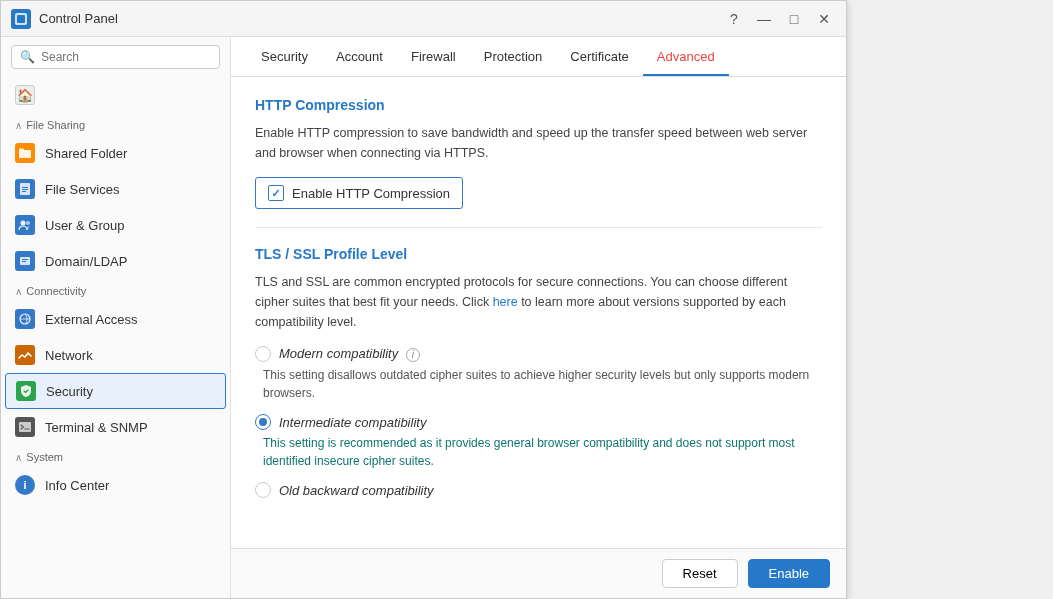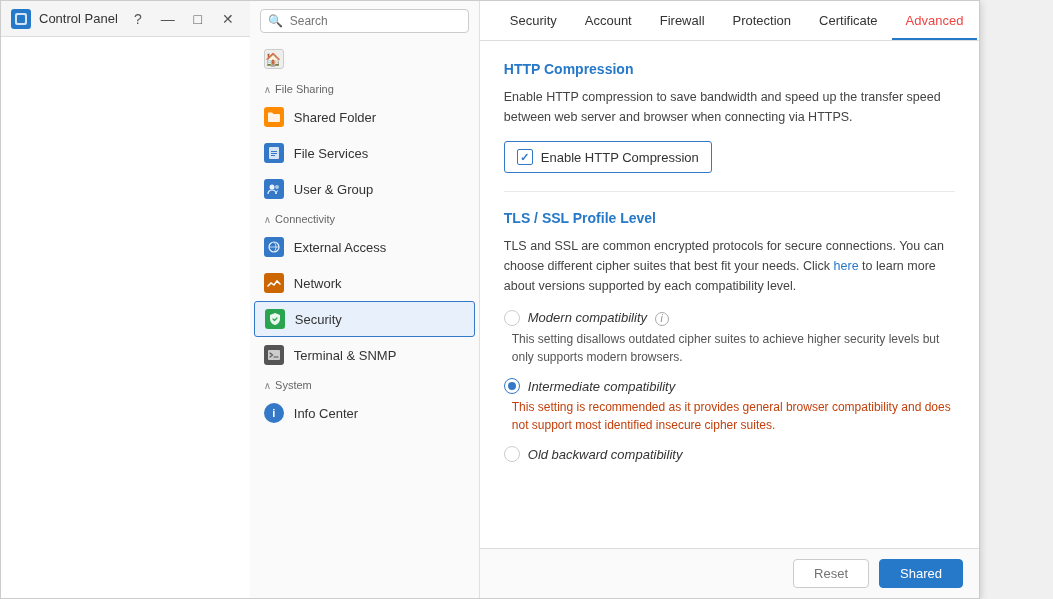--- a/index.html
+++ b/index.html
@@ -1,19 +1,19 @@
 <!DOCTYPE html>
 <html><head>
   <meta charset="utf-8">
   <style>
     * { box-sizing: border-box; margin: 0; padding: 0; }
     body { font-family: 'Segoe UI', Arial, sans-serif; font-size: 13px; background: #f0f0f0; width: 1053px; height: 599px; overflow: hidden; }
 
     
-    .window { width: 980px; height: 599px; background: #fff; display: flex; flex-direction: row; border: 1px solid #ccc; box-shadow: 0 2px 8px rgba(0,0,0,0.2); justify-content: flex-end; }
+    .window { width: 847px; height: 599px; background: #fff; display: flex; flex-direction: column; border: 1px solid #ccc; box-shadow: 0 2px 8px rgba(0,0,0,0.2); justify-content: flex-end; }
     .titlebar { background: #f5f5f5; border-bottom: 1px solid #ddd; height: 36px; display: flex; align-items: center; padding: 0 10px; gap: 8px; user-select: none; }
     .titlebar-icon { width: 20px; height: 20px; background: #2678c8; border-radius: 3px; display: flex; align-items: center; justify-content: center; color: #fff; font-size: 11px; flex-shrink: 0; }
     .titlebar-title { font-size: 13px; color: #333; flex: 1; }
     .titlebar-controls { display: flex; gap: 6px; margin-left: auto; }
     .titlebar-btn { width: 24px; height: 24px; display: flex; align-items: center; justify-content: center; color: #555; font-size: 14px; cursor: pointer; border-radius: 3px; }
 
     
     .main-layout { display: flex; flex: 1; overflow: hidden; }
 
     
@@ -63,25 +63,25 @@
 
     
     .radio-row { display: flex; align-items: center; gap: 8px; margin-bottom: 4px; cursor: pointer; }
     .radio-circle { width: 16px; height: 16px; border-radius: 50%; border: 1.5px solid #ccc; background: #fff; display: flex; align-items: center; justify-content: center; flex-shrink: 0; }
     .radio-circle.checked { border-color: #3478c8; }
     .radio-circle.checked::after { content: ''; width: 8px; height: 8px; border-radius: 50%; background: #3478c8; display: block; }
     .radio-label { font-size: 13px; color: #333; font-style: italic; }
     .radio-label .info-icon { display: inline-flex; align-items: center; justify-content: center; width: 14px; height: 14px; border-radius: 50%; border: 1px solid #aaa; color: #888; font-size: 10px; margin-left: 4px; cursor: pointer; }
 
     .radio-desc { font-size: 12px; color: #555; margin-left: 8px; margin-bottom: 12px; line-height: 1.5; }
-    .radio-desc.recommended { color: #c2410c; }
+    .radio-desc.recommended { color: #0f766e; }
 
     
     .footer { border-top: 1px solid #ddd; padding: 10px 16px; display: flex; justify-content: flex-end; gap: 10px; background: #fafafa; flex-shrink: 0; }
-    .btn { padding: 6px 20px; border-radius: 4px; font-size: 13px; cursor: pointer; border: 1px solid #ccc; background: #fff; color: #737373; }
+    .btn { padding: 6px 20px; border-radius: 4px; font-size: 13px; cursor: pointer; border: 1px solid #ccc; background: #fff; color: #000000; }
     .btn-primary { background: #2678c8; color: #fff; border-color: #2678c8; }
   </style>
 </head>
 <body>
 
 <div class="window">
 
   <div class="titlebar">
     <div class="titlebar-icon">
       <svg width="14" height="14" viewBox="0 0 14 14" fill="none">
@@ -139,20 +139,30 @@
       <div class="sidebar-item">
         <div class="sidebar-item-icon icon-users">
           <svg width="14" height="12" viewBox="0 0 14 12" fill="none">
             <circle cx="5" cy="4" r="2.5" fill="white" opacity="0.9"></circle>
             <path d="M1 11C1 8.5 2.8 7 5 7C7.2 7 9 8.5 9 11" stroke="white" stroke-width="1.2" fill="none" opacity="0.9"></path>
             <circle cx="10" cy="4" r="2" fill="white" opacity="0.6"></circle>
             <path d="M9 11C9 9 10 8 11 7.5" stroke="white" stroke-width="1.2" fill="none" opacity="0.6"></path>
           </svg>
         </div>
         <span>User &amp; Group</span>
+      </div>
+      <div class="sidebar-item">
+        <div class="sidebar-item-icon icon-domain">
+          <svg width="14" height="14" viewBox="0 0 14 14" fill="none">
+            <rect x="2" y="3" width="10" height="8" rx="1" fill="white" opacity="0.8"></rect>
+            <rect x="4" y="5" width="6" height="1" fill="#3478c8"></rect>
+            <rect x="4" y="7" width="4" height="1" fill="#3478c8"></rect>
+          </svg>
+        </div>
+        <span>Domain/LDAP</span>
       </div>
 
       <div class="sidebar-group-header">
         <span class="chevron">∧</span>
         <span>Connectivity</span>
       </div>
       <div class="sidebar-item">
         <div class="sidebar-item-icon icon-external">
           <svg width="14" height="14" viewBox="0 0 14 14" fill="none">
             <circle cx="7" cy="7" r="5" stroke="white" stroke-width="1.2" fill="none" opacity="0.9"></circle>
@@ -250,17 +260,17 @@
 
           <div class="radio-row">
             <div class="radio-circle"></div>
             <span class="radio-label">Old backward compatibility</span>
           </div>
         </div>
       </div>
 
       <div class="footer">
         <button class="btn">Reset</button>
-        <button class="btn btn-primary">Shared</button>
+        <button class="btn btn-primary">Enable</button>
       </div>
     </div>
   </div>
 </div>
 
 </body></html>

